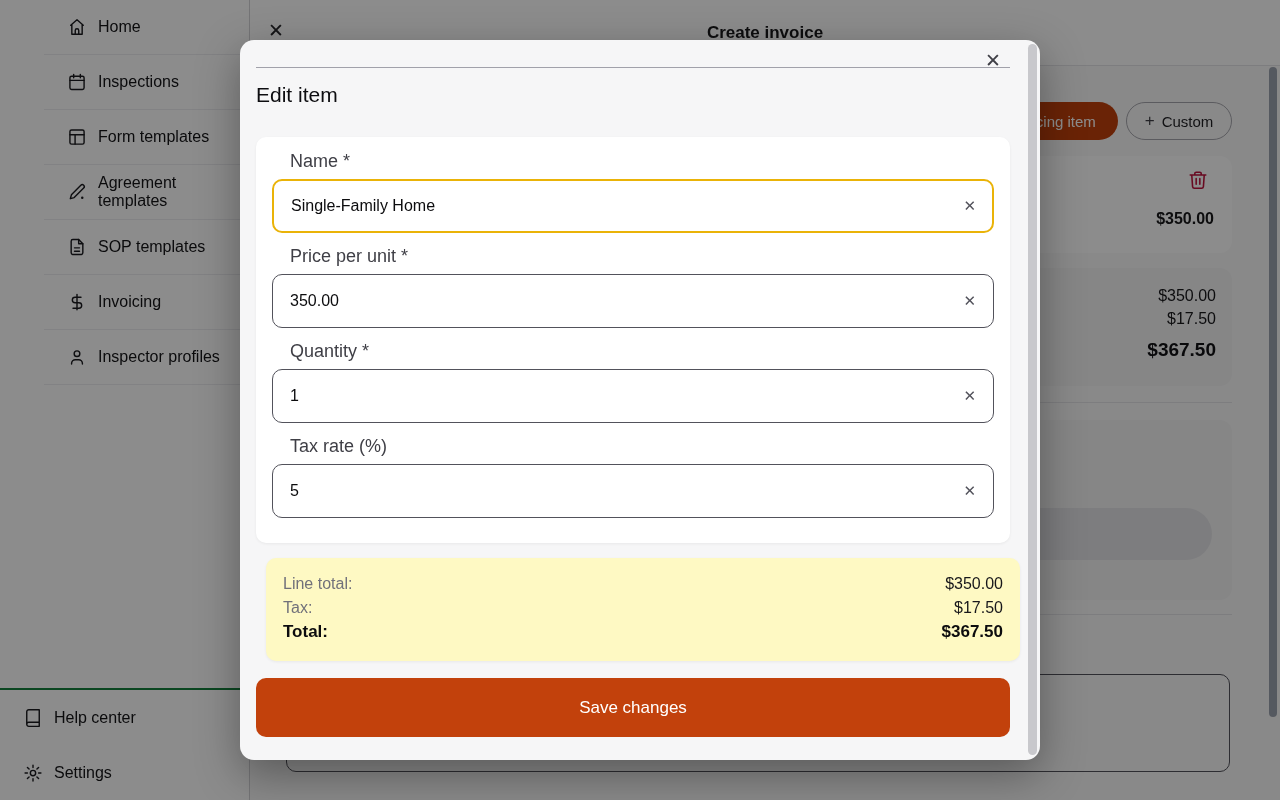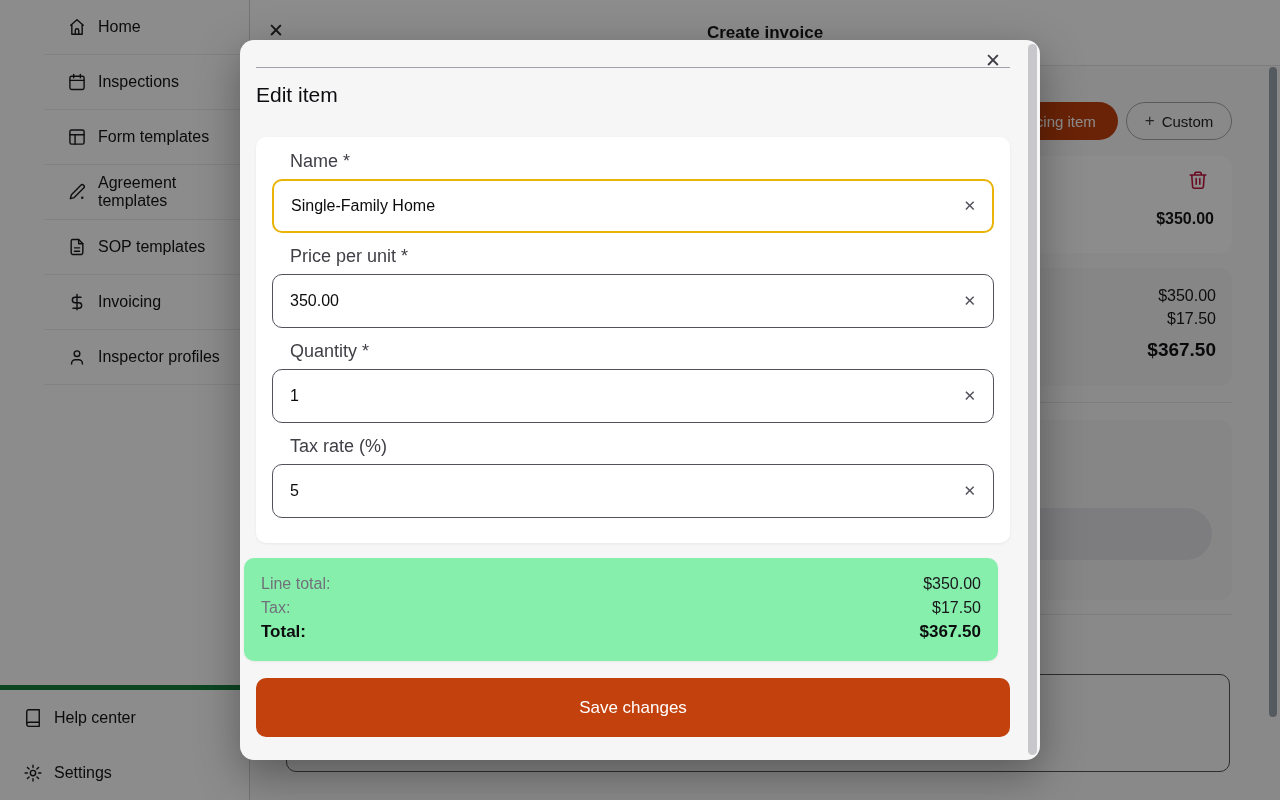--- a/index.html
+++ b/index.html
@@ -10,21 +10,21 @@
   
   .sidebar { position:absolute; left:0; top:0; width:250px; height:800px;
     background:#ffffff; border-right:1px solid #d4d4d8; z-index:1;padding-left:44px; }
   .nav-item { height:55px; display:flex; align-items:center; gap:11px;
     padding:0 14px 0 23px; font-size:16px; color:#141417; cursor:pointer;
     border-bottom:1px solid #ededf0; background:#fff; }
   .nav-icon { width:20px; height:20px; flex:0 0 auto; color:#1b1b1f;
     display:flex; align-items:center; justify-content:center; }
   .nav-icon svg { width:20px; height:20px; }
   .sidebar-footer { position:absolute; left:0; right:0; bottom:0;
-    border-top:5px solid #15803d; }
+    border-top:2px solid #15803d; }
   .sidebar-footer .nav-item { border-bottom:none; }
 
   
   .main { position:absolute; left:250px; top:0; width:1030px; height:800px;
     background:#fafafa; }
   .main-header { position:absolute; top:0; left:0; right:0; height:66px;
     background:#ffffff; border-bottom:1px solid #e4e4e7; }
   .header-close { position:absolute; left:13px; top:18px; width:26px; height:26px;
     background:none; border:none; font-size:19px; line-height:26px; color:#27272a;
     cursor:pointer; font-family:inherit; }
@@ -83,22 +83,22 @@
   .field-label { display:block; font-size:18px; color:#3f3f46;
     margin:0 0 10px 18px; line-height:16px; }
   .input-wrap { position:relative; }
   .text-input { width:100%; height:54px; border:1.5px solid #52525b;
     border-radius:10px; padding:0 46px 0 17px; font-size:16px; color:#0c0c0e;
     background:#fff; font-family:inherit; outline:none; }
   .input-wrap.focused .text-input { border:2px solid #eab308; }
   .clear-btn { position:absolute; right:14px; top:50%; transform:translateY(-50%);
     background:none; border:none; font-size:15px; color:#52525b; cursor:pointer;
     padding:4px; font-family:inherit; }
-  .totals-card { position:absolute; left:4px; top:518px; width:754px; height:103px;
-    background:#86efac; border-radius:10px; padding:14px 17px;
+  .totals-card { position:absolute; left:26px; top:518px; width:754px; height:103px;
+    background:#fef9c3; border-radius:10px; padding:14px 17px;
     box-shadow:0 1px 3px rgba(0,0,0,0.06); }
   .totals-row { display:flex; justify-content:space-between; font-size:16px;
     line-height:24px; color:#18181b; }
   .totals-row .t-label { color:#71717a; }
   .totals-row.grand { font-size:17px; font-weight:700; color:#0c0c0e; }
   .totals-row.grand .t-label { color:#0c0c0e; }
   .save-btn { position:absolute; left:16px; top:638px; width:754px; height:59px;
     background:#c2410c; border:none; border-radius:10px; color:#ffffff;
     font-size:17px; cursor:pointer; font-family:inherit; }
   .modal-scrollbar { position:absolute; right:3px; top:4px; width:9px; height:711px;

